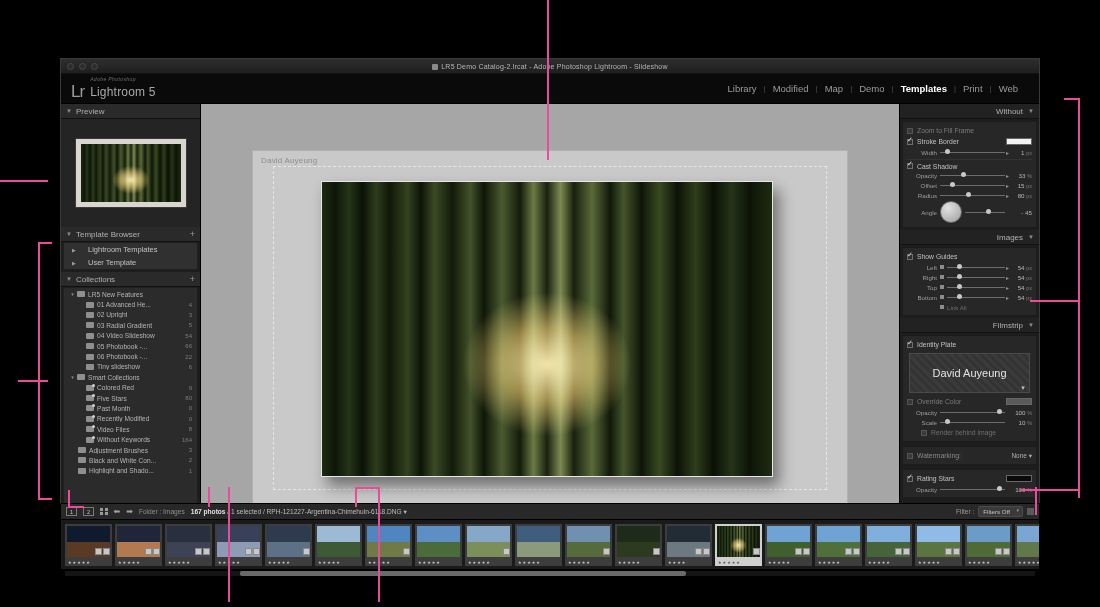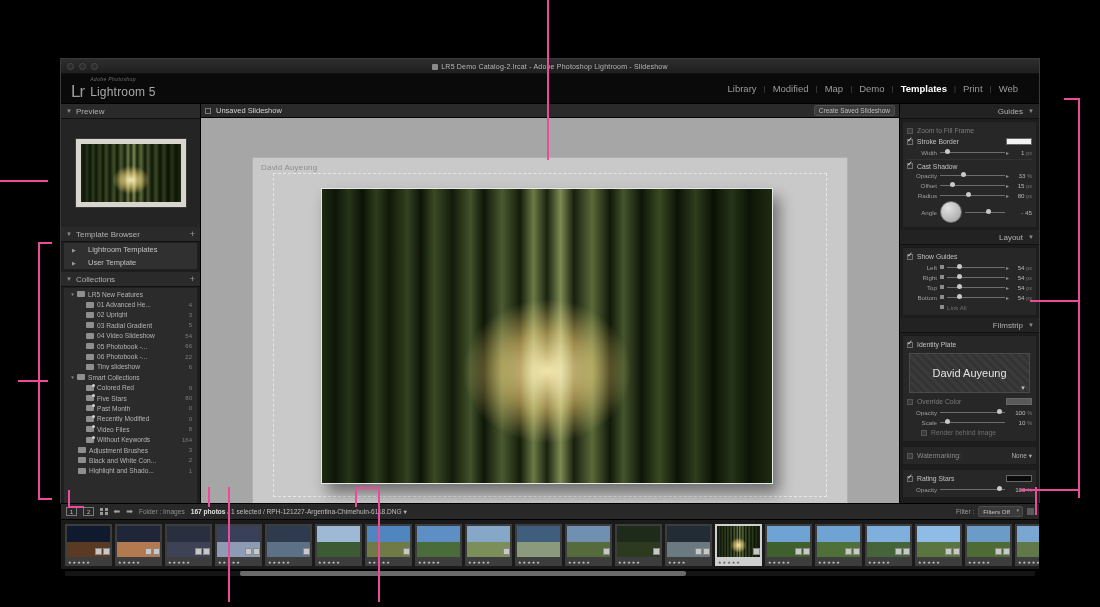--- a/index.html
+++ b/index.html
@@ -386,25 +386,20 @@
             </div>
           </div>
 
         <div class="exprow">
           <div class="btn">Export PDF ...</div>
           <div class="btn">Export Video...</div>
         </div>
       </div>
 
       <div class="center">
-        <div class="ctop">
-          <span class="sq"></span>
-          <span class="t">Unsaved Slideshow</span>
-          <span class="cs">Create Saved Slideshow</span>
-        </div>
 
         <div class="canvas">
           <div class="slide">
             <div class="guide" style="left:20px;top:15px;right:20px;bottom:15px;"></div>
             <div class="ident">David Auyeung</div>
             <div class="photo forest"></div>
           </div>
         </div>
 
         <div class="toolbar">
@@ -417,21 +412,21 @@
           <span class="play">↺</span>
           <span class="play">↻</span>
           <span class="abc">ABC</span>
           <span class="right">Slide 33 of 167 (0:18:44)</span>
         </div>
       </div>
 
       <div class="rpanel">
 
         <div class="phead right">
-          <span>Guides</span>
+          <span>Without</span>
           <span class="tri">▼</span>
         </div>
         <div class="rgroup">
           <div class="crow2">
             <span class="chk off"></span>
             <span style="color:#7c7c7c">Zoom to Fill Frame</span>
           </div>
           <div class="crow2">
             <span class="chk on"></span>
             <span>Stroke Border</span>
@@ -477,21 +472,21 @@
             <span class="nm">Angle</span>
             <span class="dial"></span>
             <span class="track">
                 <i class="knob" style="left:52%"></i>
               </span>
             <span class="vl">- 45</span>
           </div>
         </div>
 
         <div class="phead right">
-          <span>Layout</span>
+          <span>Images</span>
           <span class="tri">▼</span>
         </div>
         <div class="rgroup">
           <div class="crow2">
             <span class="chk on"></span>
             <span>Show Guides</span>
           </div>
           <div class="srow">
             <span class="nm">Left</span>
             <span class="bullet"></span>

